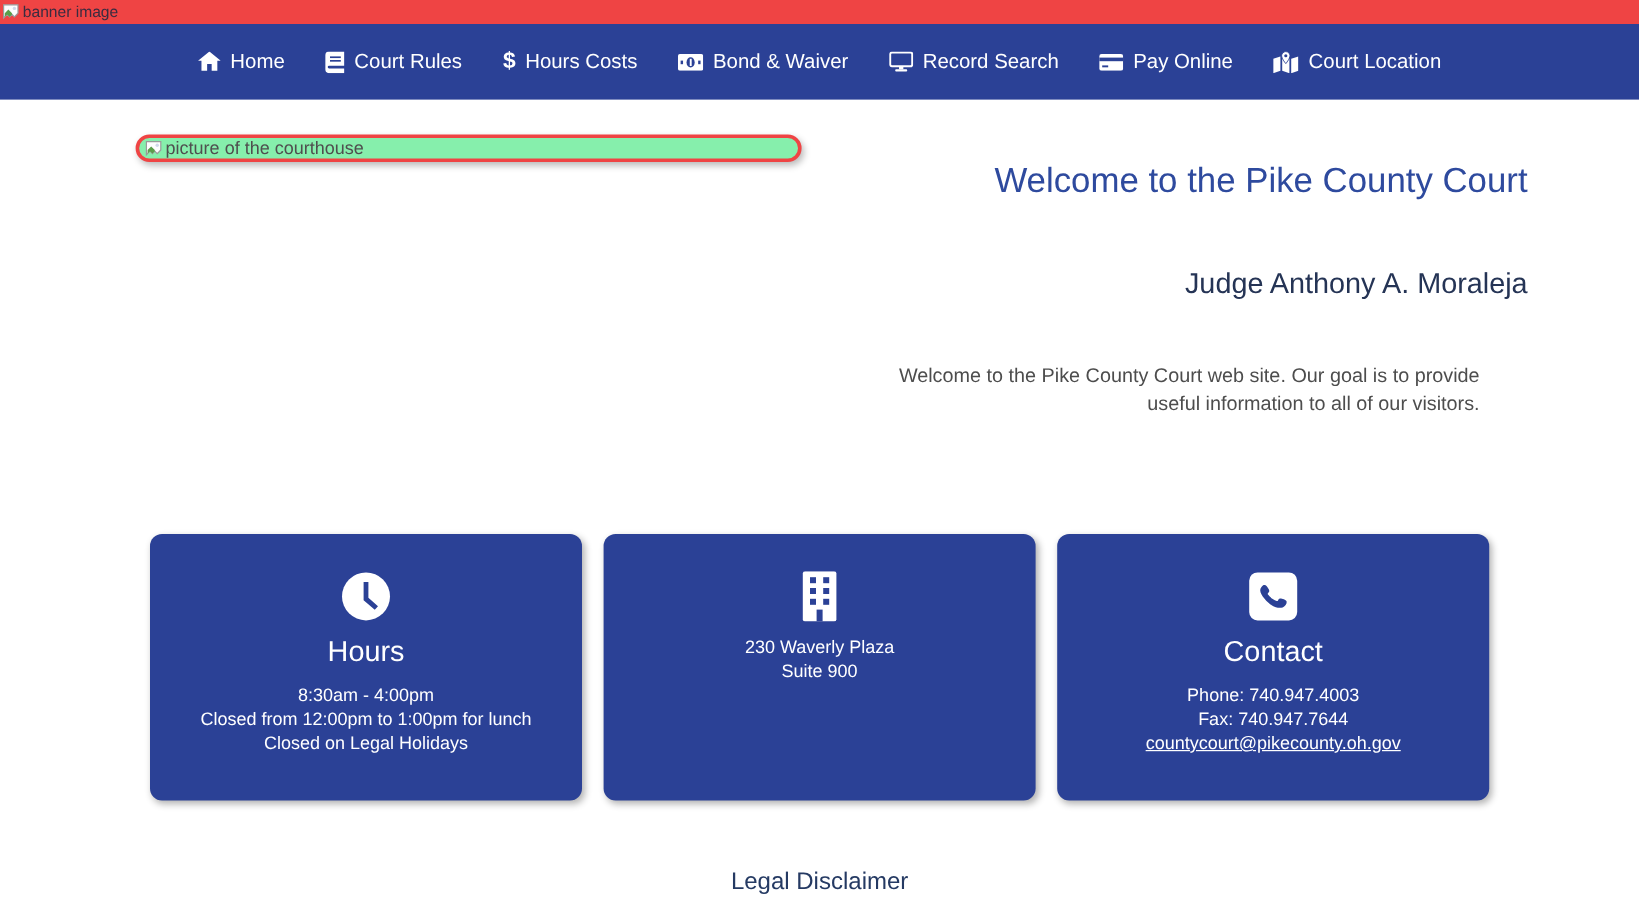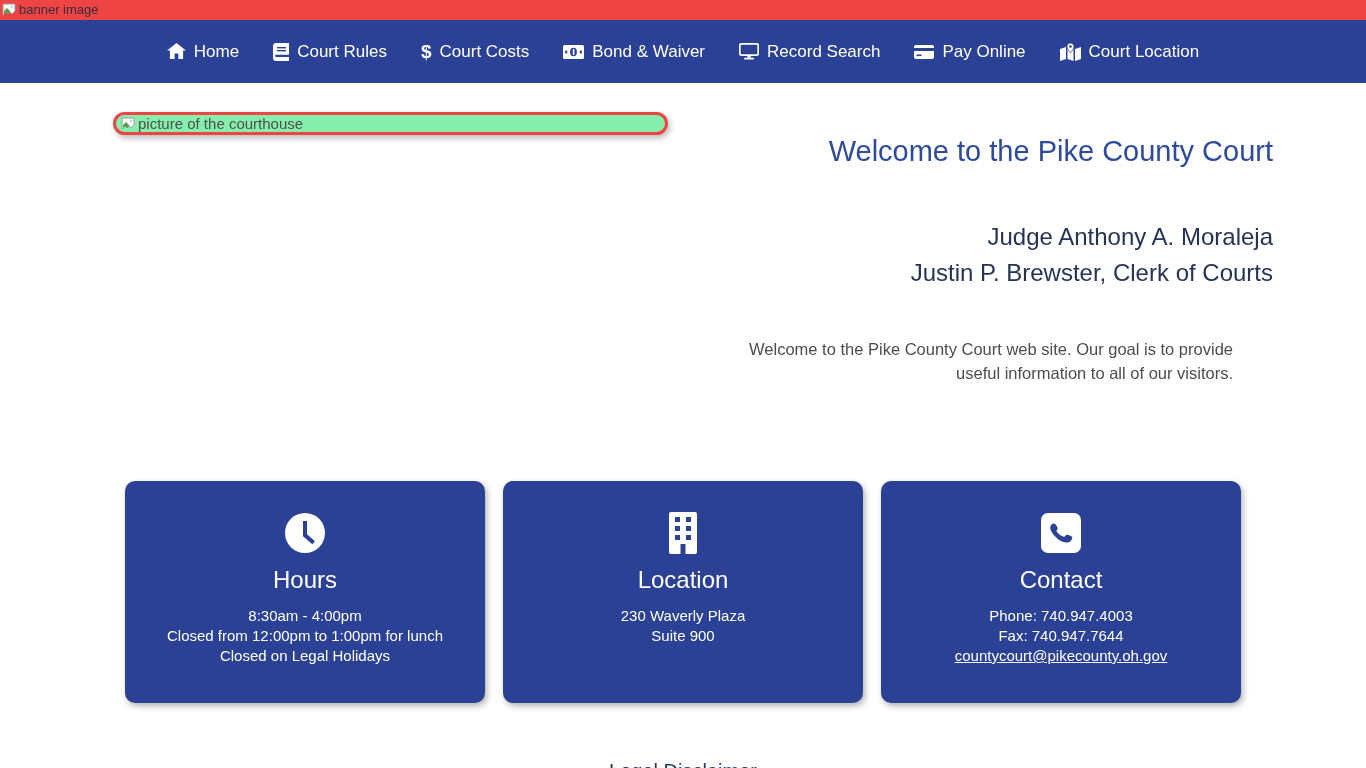--- a/index.html
+++ b/index.html
@@ -71,21 +71,21 @@
     <svg width="16" height="18" viewBox="0 0 16 18">
       <path fill="#ffffff" d="M3 0 C1.3 0 0 1.3 0 3 v12 c0 1.7 1.3 3 3 3 h13 v-4 H3.2 a1.1 1.1 0 0 1 0-2.2 H16 V0 Z"></path>
       <rect x="4" y="4" width="9" height="1.4" fill="#2b4196"></rect>
       <rect x="4" y="7" width="9" height="1.4" fill="#2b4196"></rect>
     </svg>
     <span>Court Rules</span>
   </div>
 
   <div class="nav-item">
     <span class="nav-dollar">$</span>
-    <span>Court Costs</span>
+    <span>Hours Costs</span>
   </div>
 
   <div class="nav-item">
     <svg width="21" height="14" viewBox="0 0 21 14">
       <rect x="0" y="0" width="21" height="14" rx="1.5" fill="#ffffff"></rect>
       <ellipse cx="10.5" cy="7" rx="3.4" ry="4.2" fill="#2b4196"></ellipse>
       <rect x="9.8" y="4" width="1.6" height="6" fill="#ffffff"></rect>
       <rect x="2.2" y="5.5" width="2" height="3" fill="#2b4196"></rect>
       <rect x="16.8" y="5.5" width="2" height="3" fill="#2b4196"></rect>
     </svg>
@@ -131,21 +131,20 @@
         <path d="M2 8 l3-3 3 3 v1 l-2 2 -2-2 -2 2 Z" fill="#5a9e49"></path>
         <circle cx="10" cy="4" r="1.4" fill="#cfd8e8"></circle>
       </svg>
       <span class="alt-text">picture of the courthouse</span>
     </div>
   </div>
   <div class="hero-right">
     <h1 class="hero-title">Welcome to the Pike County Court</h1>
     <div class="hero-names">
       <div class="hero-judge">Judge Anthony A. Moraleja</div>
-      <div class="hero-clerk">Justin P. Brewster, Clerk of Courts</div>
     </div>
     <p class="hero-intro">Welcome to the Pike County Court web site. Our goal is to provide useful information to all of our visitors.</p>
   </div>
 </div>
 
 <div class="cards">
 
   <div class="card">
     <div class="card-icon">
       <svg width="42" height="42" viewBox="0 0 42 42">
@@ -167,21 +166,20 @@
         <rect x="2" y="0" width="28" height="42" rx="2" fill="#ffffff"></rect>
         <rect x="8" y="5" width="5" height="5" fill="#2b4196"></rect>
         <rect x="19" y="5" width="5" height="5" fill="#2b4196"></rect>
         <rect x="8" y="14" width="5" height="5" fill="#2b4196"></rect>
         <rect x="19" y="14" width="5" height="5" fill="#2b4196"></rect>
         <rect x="8" y="23" width="5" height="5" fill="#2b4196"></rect>
         <rect x="19" y="23" width="5" height="5" fill="#2b4196"></rect>
         <rect x="13.5" y="32" width="5" height="10" fill="#2b4196"></rect>
       </svg>
     </div>
-    <div class="card-title">Location</div>
     <div class="card-body">
       <div>230 Waverly Plaza</div>
       <div>Suite 900</div>
     </div>
   </div>
 
   <div class="card">
     <div class="card-icon">
       <svg width="42" height="42" viewBox="0 0 42 42">
         <rect x="1" y="1" width="40" height="40" rx="7" fill="#ffffff"></rect>

